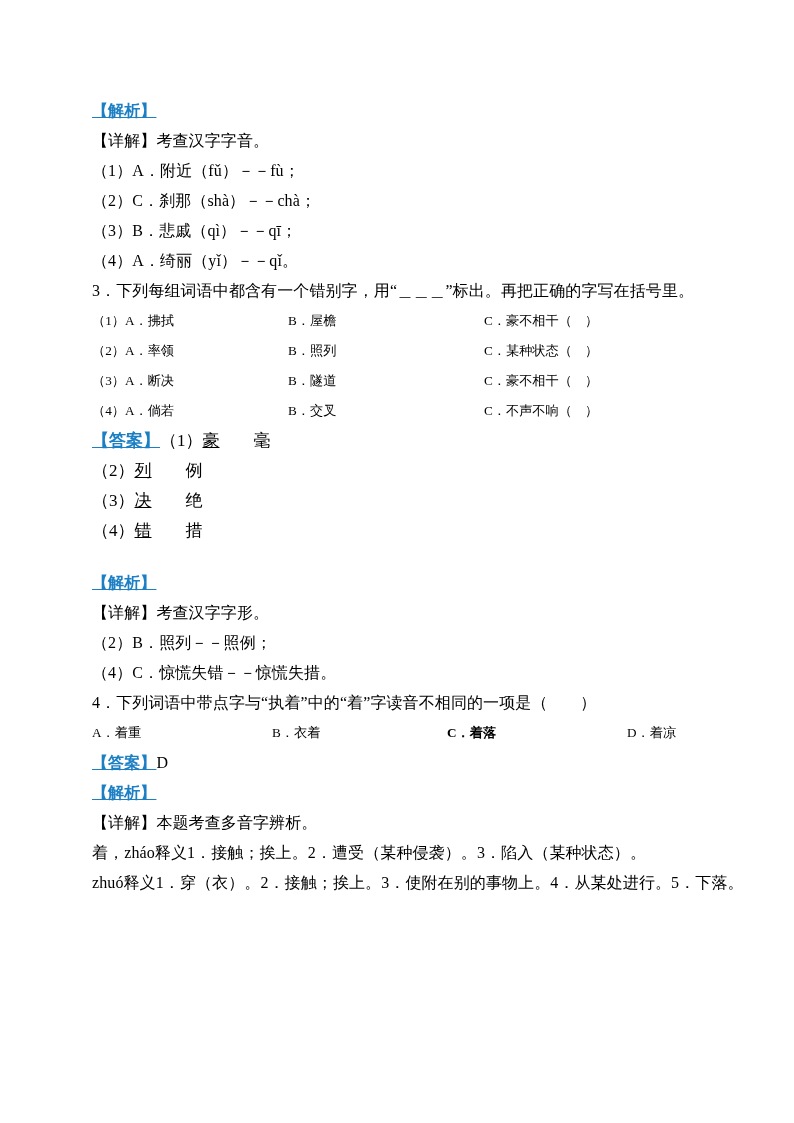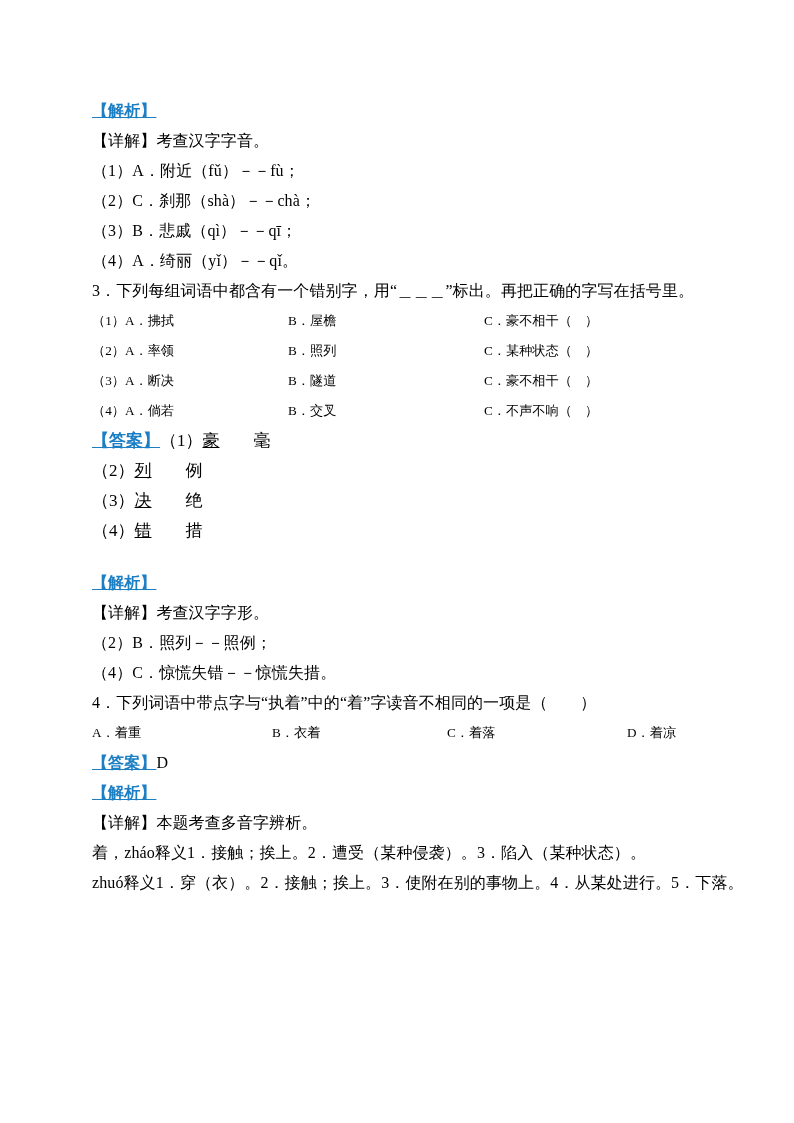--- a/index.html
+++ b/index.html
@@ -110,21 +110,21 @@
 
   <div class="line">【详解】考查汉字字形。</div>
   <div class="line">（2）B．照列－－照例；</div>
   <div class="line">（4）C．惊慌失错－－惊慌失措。</div>
 
   <div class="line">4．下列词语中带点字与“执着”中的“着”字读音不相同的一项是（        ）</div>
 
   <div class="opt-row">
     <span class="col" style="width:180px;">A．着重</span>
     <span class="col" style="width:175px;">B．衣着</span>
-    <span class="col" style="width:180px;">C．着落</span>
+    <span class="col" style="width:180px;font-weight:bold;">C．着落</span>
     <span class="col">D．着凉</span>
   </div>
 
   <div class="line"><span class="tag-under">【答案】</span><span>D</span></div>
 
   <div class="line"><span class="tag-under">【解析】</span></div>
 
   <div class="line">【详解】本题考查多音字辨析。</div>
   <div class="line">着，zháo释义1．接触；挨上。2．遭受（某种侵袭）。3．陷入（某种状态）。</div>
   <div class="line">zhuó释义1．穿（衣）。2．接触；挨上。3．使附在别的事物上。4．从某处进行。5．下落。</div>

